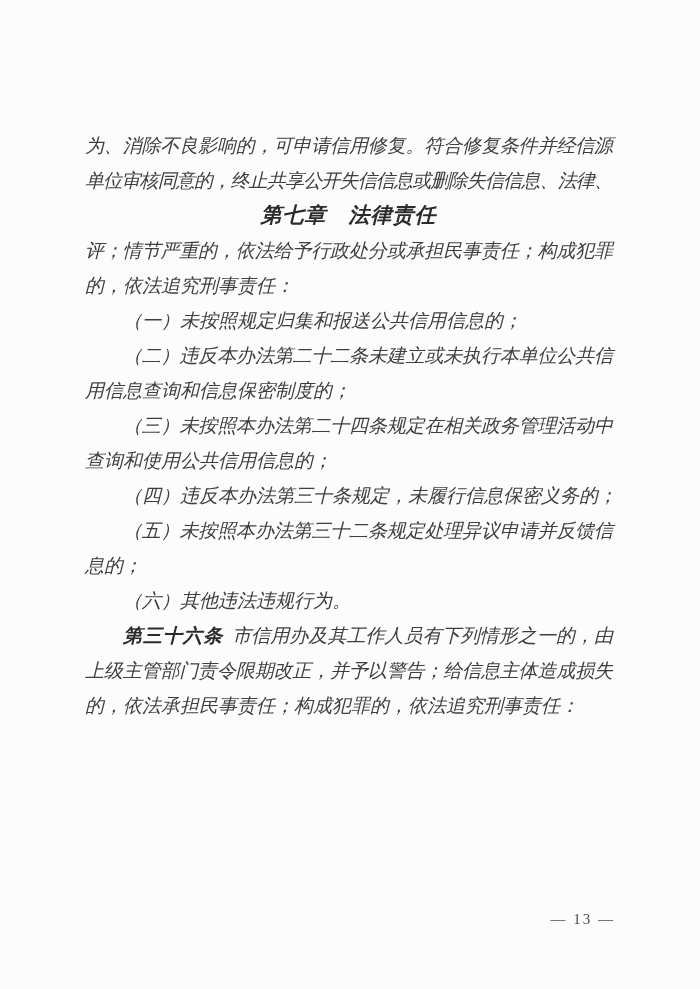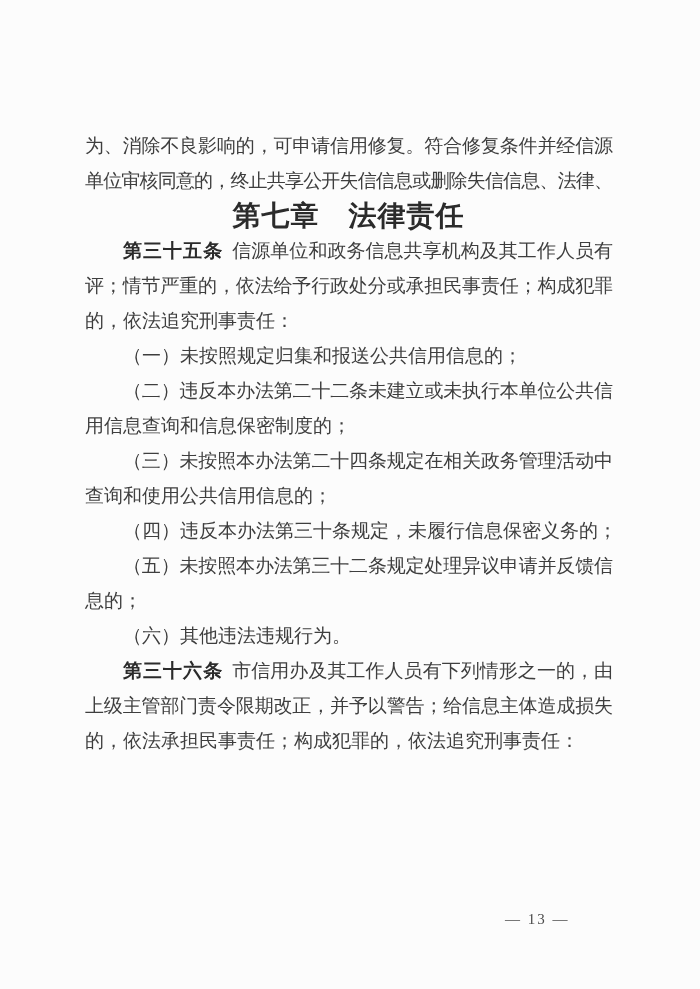--- a/index.html
+++ b/index.html
@@ -20,72 +20,72 @@
     position: absolute;
     left: 85px;
     top: 128px;
     width: 527px;
   }
   .ln {
     height: 35px;
     line-height: 35px;
     font-size: 19px;
     white-space: nowrap;
+    font-style: italic;
   }
   
   .fill {
     white-space: normal;
     text-align: justify;
     text-align-last: justify;
     letter-spacing: -1px;
   }
   
   .ind {
     padding-left: 38px;
     box-sizing: border-box;
     width: 527px;
   }
   .heading {
     text-align: right;
     text-align-last: center;
     font-weight: bold;
-    font-size: 28px;
+    font-size: 21px;
     color: #2b2b2b;
     letter-spacing: 1px;
   }
   .num {
     font-weight: bold;
     color: #2b2b2b;
     margin-right: 9px;
     letter-spacing: 0;
   }
   .pageno {
     position: absolute;
     left: 505px;
     top: 907px;
     width: 110px;
-    text-align: left;
+    text-align: right;
     font-size: 15px;
     line-height: 24px;
     color: #4a4a4a;
     letter-spacing: 2px;
   }
 </style>
 </head>
 <body>
 
 <div class="page">
   <div class="text-block">
 
     <div class="ln fill">为、消除不良影响的，可申请信用修复。符合修复条件并经信源</div>
     <div class="ln fill">单位审核同意的，终止共享公开失信信息或删除失信信息、法律、</div>
 
     <div class="ln heading">第七章　法律责任</div>
 
-    <div class="ln ind fill"><b class="num">第三十五条</b><span>信源单位和政务信息共享机构及其工作人员有</span></div>
     <div class="ln fill">评；情节严重的，依法给予行政处分或承担民事责任；构成犯罪</div>
     <div class="ln">的，依法追究刑事责任：</div>
 
     <div class="ln ind">（一）未按照规定归集和报送公共信用信息的；</div>
 
     <div class="ln ind fill">（二）违反本办法第二十二条未建立或未执行本单位公共信</div>
     <div class="ln">用信息查询和信息保密制度的；</div>
 
     <div class="ln ind fill">（三）未按照本办法第二十四条规定在相关政务管理活动中</div>
     <div class="ln">查询和使用公共信用信息的；</div>

